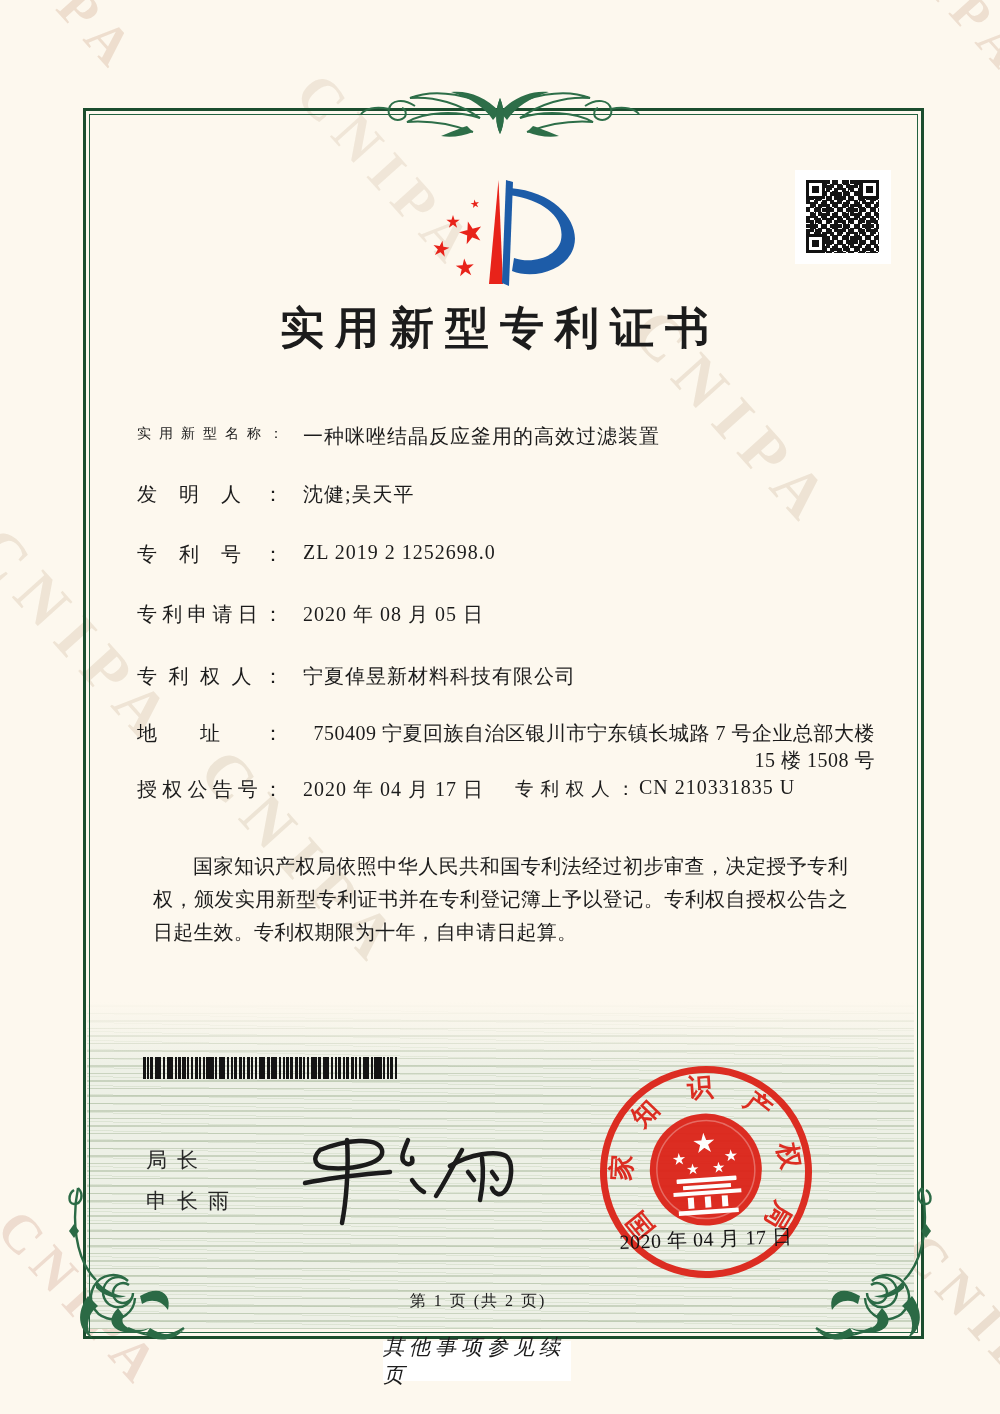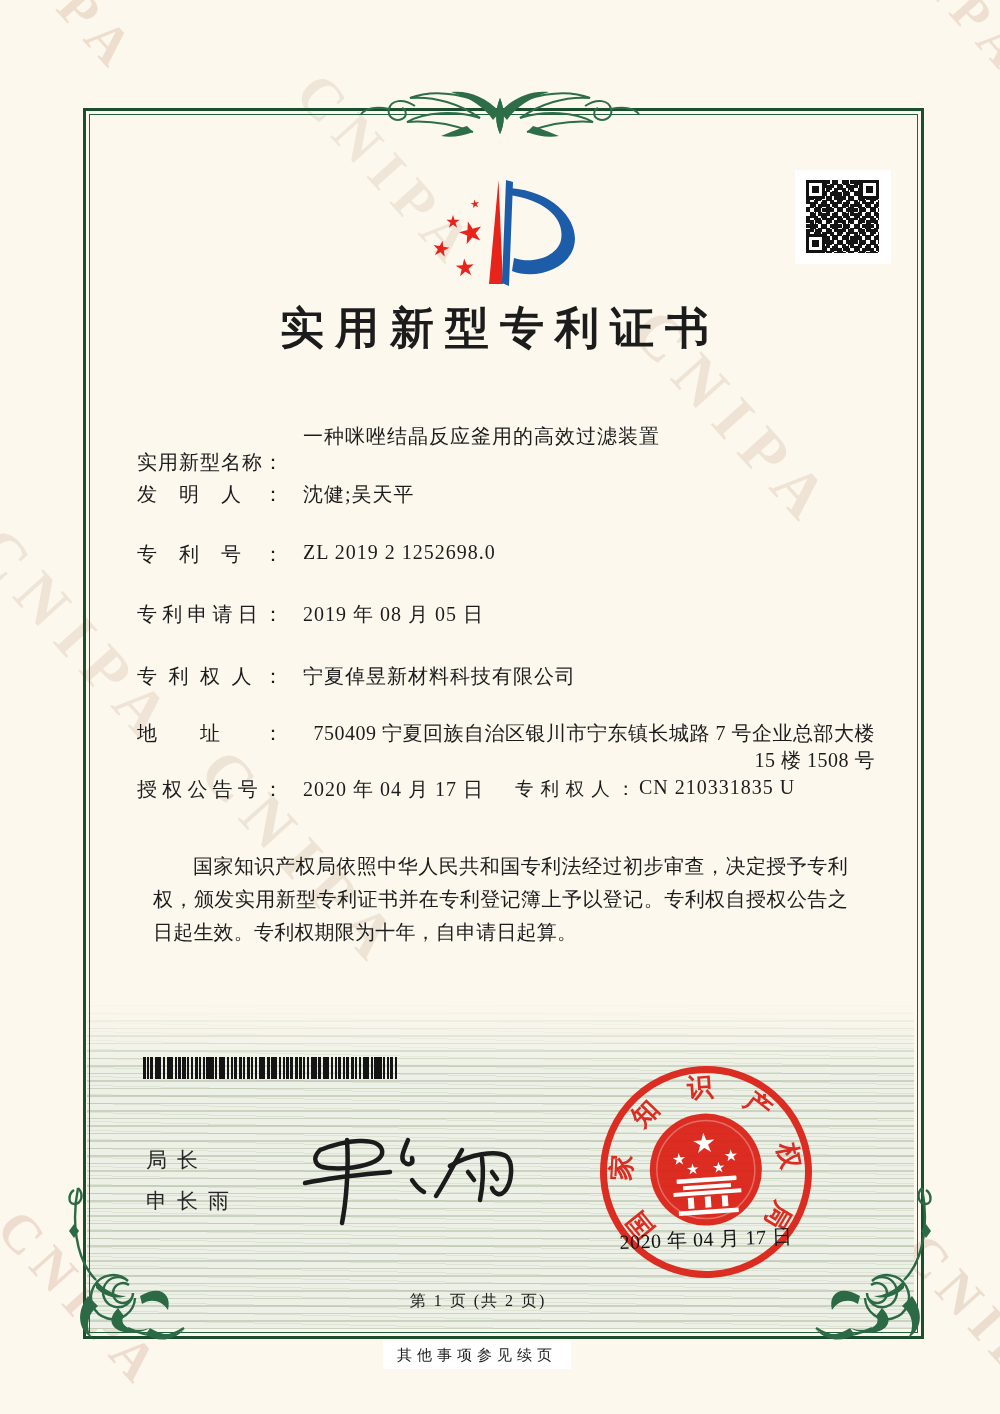--- a/index.html
+++ b/index.html
@@ -40,21 +40,21 @@
   #qr .f{position:absolute;width:19px;height:19px;border:3.2px solid #111;background:#fff;box-sizing:border-box;}
   #qr .f::after{content:"";position:absolute;inset:2.6px;background:#111;}
   #qr .ftl{left:0;top:0}#qr .ftr{right:0;top:0}#qr .fbl{left:0;bottom:0}
   #title{position:absolute;left:0;top:299px;width:1000px;text-align:center;font-size:44px;
          font-weight:bold;letter-spacing:11px;z-index:2;}
   
   #fields{position:absolute;left:137px;top:0;width:730px;z-index:2;}
   .frow{position:absolute;left:0;white-space:nowrap;}
   .flabel{display:inline-block;width:146px;text-align:justify;text-align-last:justify;
           font-size:20px;vertical-align:top;}
-  .cond{font-size:20px;padding-top:2px;margin-top:24px;}
+  .cond{font-size:14px;padding-top:2px;}
   .fvalue{display:inline-block;margin-left:16px;font-size:20px;letter-spacing:1px;vertical-align:top;}
   .r1{top:423px}.r2{top:481px}.r3{top:541px}.r4{top:601px}.r5{top:663px}.r6{top:720px}.r7{top:776px}
   .r6 .fvalue{white-space:normal;width:572px;line-height:27px;letter-spacing:.5px;text-align:right;}
   .pair2{position:absolute;left:378px;top:0;white-space:nowrap;}
   .pair2 .flabel{width:120px;font-size:18.5px;}
   .pair2 .fvalue{margin-left:0;}
   
   #body-text{position:absolute;left:137px;top:834px;width:727px;z-index:2;}
   #body-text p{margin:16px;text-indent:2em;font-size:20px;line-height:33px;text-align:justify;letter-spacing:.2px;}
   
@@ -73,23 +73,23 @@
   #seal .ring{position:absolute;inset:2px;border:7px solid #dc2318;border-radius:50%;}
   .sc{position:absolute;left:50%;top:50%;width:28px;height:28px;margin:-14px 0 0 -14px;
       color:#dc2318;font-size:26px;font-weight:bold;text-align:center;line-height:28px;
       font-family:"Liberation Serif","DejaVu Serif",serif;}
   #emblem{position:absolute;left:50%;top:50%;transform:translate(-50%,-52%);}
   #seal-date{position:absolute;left:606px;top:1226px;width:200px;text-align:center;z-index:3;
       font-size:20px;color:#141414;letter-spacing:.5px;transform:rotate(-2deg);}
   
   #page-no{position:absolute;left:0;top:1291px;width:956px;text-align:center;font-size:16px;
            letter-spacing:2px;z-index:2;}
-  #cont-box{position:absolute;left:383px;top:1341px;width:188px;height:28px;background:#ffffff;
+  #cont-box{position:absolute;left:383px;top:1341px;width:188px;height:40px;background:#ffffff;
             z-index:4;display:flex;align-items:center;justify-content:center;
-            font-size:15px;letter-spacing:5px;}
+            font-size:21px;letter-spacing:5px;font-style:italic;}
   
   .orn{position:absolute;z-index:4;pointer-events:none;}
   #orn-top{left:355px;top:76px;}
   #orn-bl{left:58px;top:1178px;}
   #orn-br{left:812px;top:1178px;transform:scaleX(-1);}
 </style>
 </head>
 <body>
 
 <div id="page">
@@ -144,21 +144,21 @@
     <div class="frow r2">
       <span class="flabel">发明人：</span>
       <span class="fvalue">沈健;吴天平</span>
     </div>
     <div class="frow r3">
       <span class="flabel">专利号：</span>
       <span class="fvalue">ZL 2019 2 1252698.0</span>
     </div>
     <div class="frow r4">
       <span class="flabel">专利申请日：</span>
-      <span class="fvalue">2019 年 08 月 05 日</span>
+      <span class="fvalue">2020 年 08 月 05 日</span>
     </div>
     <div class="frow r5">
       <span class="flabel">专利权人：</span>
       <span class="fvalue">宁夏倬昱新材料科技有限公司</span>
     </div>
     <div class="frow r6">
       <span class="flabel">地址：</span>
       <span class="fvalue">750409 宁夏回族自治区银川市宁东镇长城路 7 号企业总部大楼 15 楼 1508 号</span>
     </div>
     <div class="frow r7">

